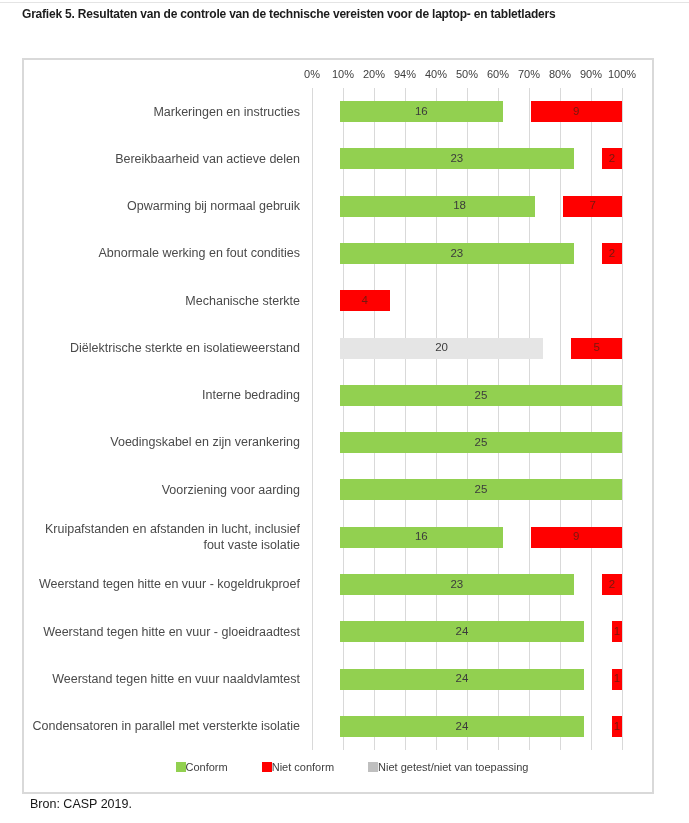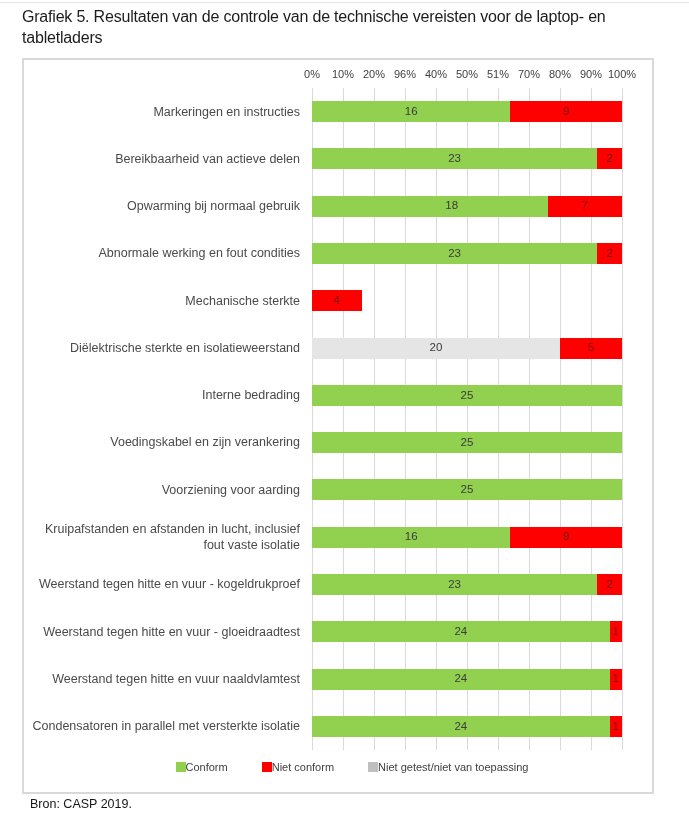--- a/index.html
+++ b/index.html
@@ -4,21 +4,21 @@
 <style>
   html,body { margin:0; padding:0; background:#ffffff; }
   .page {
     position:relative; width:689px; height:823px; overflow:hidden;
     background:#ffffff; font-family:"Liberation Sans", sans-serif;
   }
   .top-rule { position:absolute; top:2px; left:0; width:689px; height:0;
     border-top:1px solid #e4e4e4; }
   .title {
     position:absolute; left:22px; top:7px; width:655px;
-    font-size:16px; line-height:1.3; color:#1c1c1c; letter-spacing:-0.2px;
+    font-size:12px; line-height:1.3; color:#1c1c1c; letter-spacing:-0.2px;font-weight:bold;
   }
   .chart-box {
     position:absolute; left:22px; top:58px; width:628px; height:732px;
     border:2px solid #d9d9d9; background:#ffffff;
   }
   .x-axis { position:absolute; left:288px; top:8px; width:310px; height:14px;
     font-size:11px; color:#404040; }
   .tick { position:absolute; top:0; transform:translateX(-50%); white-space:nowrap; }
   .grid {
     position:absolute; left:288px; top:28px; width:310px; height:662px;
@@ -27,21 +27,21 @@
   }
   .rows { position:absolute; left:0; top:28px; width:598px; height:662px;
     display:flex; flex-direction:column; }
   .row { flex:1 1 0; display:flex; align-items:center; }
   .cat-label {
     width:276px; padding-right:12px; text-align:right;
     font-size:12.5px; line-height:1.3; color:#4a4a4a;
   }
   .track { width:310px; height:100%; display:flex; align-items:center; }
   .bar { display:flex; width:100%; height:21px; }
-  .seg { height:100%; display:flex; align-items:center; justify-content:center; overflow:visible; }
+  .seg { height:100%; display:flex; align-items:center; justify-content:center; overflow:visible;margin-left:28px; }
   .val { font-size:11.5px; line-height:1; }
   .val.conform { color:#3b3b3b; }
   .val.niet_conform { color:#76180e; }
   .legend {
     position:absolute; left:0; top:701px; width:628px; padding-left:28px;
     box-sizing:border-box; display:flex; justify-content:center; gap:34px;
     font-size:11px; color:#404040;
   }
   .legend-item { display:flex; align-items:center; white-space:nowrap; }
   .swatch { width:10px; height:10px; flex:0 0 auto; }
@@ -52,24 +52,24 @@
 
 <div class="page">
   <div class="top-rule"></div>
   <div class="title">Grafiek 5. Resultaten van de controle van de technische vereisten voor de laptop- en tabletladers</div>
 
   <div class="chart-box">
     <div class="x-axis">
         <span class="tick" style="left: 0%;">0%</span>
         <span class="tick" style="left: 10%;">10%</span>
         <span class="tick" style="left: 20%;">20%</span>
-        <span class="tick" style="left: 30%;">96%</span>
+        <span class="tick" style="left: 30%;">94%</span>
         <span class="tick" style="left: 40%; text-align: center;">40%</span>
         <span class="tick" style="left: 50%;">50%</span>
-        <span class="tick" style="left: 60%;">51%</span>
+        <span class="tick" style="left: 60%;">60%</span>
         <span class="tick" style="left: 70%;">70%</span>
         <span class="tick" style="left: 80%;">80%</span>
         <span class="tick" style="left: 90%;">90%</span>
         <span class="tick" style="left: 100%;">100%</span>
       </div>
     <div class="grid"></div>
     <div class="rows">
         <div class="row">
           <div class="cat-label">Markeringen en instructies</div>
           <div class="track">

